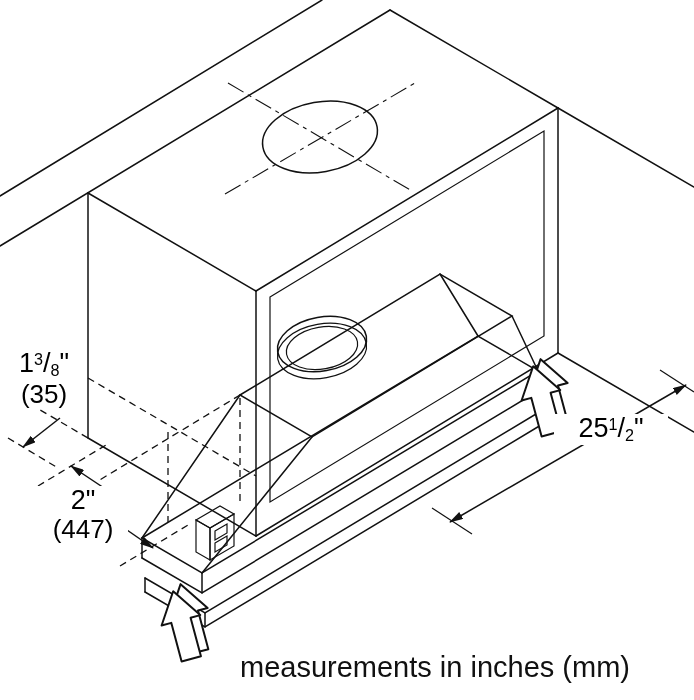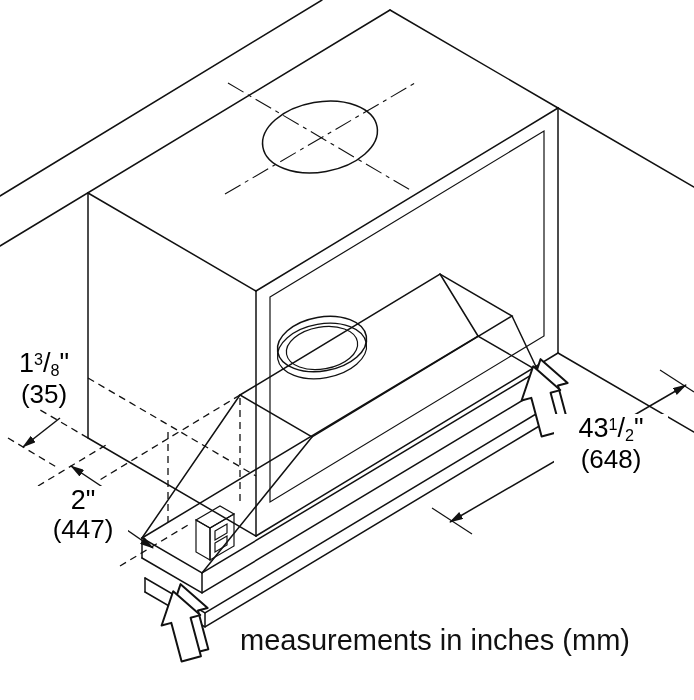--- a/index.html
+++ b/index.html
@@ -4,21 +4,21 @@
 <style>
   html,body{margin:0;padding:0;background:#ffffff;}
   .stage{position:relative;width:694px;height:700px;background:#ffffff;overflow:hidden;
          font-family:"Liberation Sans",sans-serif;color:#000;}
   .stage svg{position:absolute;left:0;top:0;}
   .dim-label{position:absolute;text-align:center;background:#ffffff;padding:0 2px;line-height:1.08;}
   .dim-main{font-size:27px;white-space:nowrap;}
   .dim-metric{font-size:26px;white-space:nowrap;}
   .dim-main sup{font-size:0.60em;vertical-align:0.45em;}
   .dim-main sub{font-size:0.60em;vertical-align:-0.25em;}
-  .caption{position:absolute;left:240px;top:624px;font-size:29px;white-space:nowrap;color:#111;}
+  .caption{position:absolute;left:240px;top:651px;font-size:29px;white-space:nowrap;color:#111;}
   
   .ln{stroke:#111;stroke-width:1.5;fill:none;stroke-linecap:round;}
   .thin{stroke:#111;stroke-width:1.2;fill:none;}
   .hid{stroke:#111;stroke-width:1.3;fill:none;stroke-dasharray:7 5;}
   .cl{stroke:#111;stroke-width:1.1;fill:none;stroke-dasharray:18 5 4 5;}
   .arrowbody{fill:#ffffff;stroke:#111;stroke-width:2;stroke-linejoin:round;}
   .dimline{stroke:#111;stroke-width:1.5;fill:none;}
 </style>
 </head>
 <body>
@@ -130,19 +130,18 @@
     <div class="dim-main"><span>1</span><sup>3</sup><span>/</span><sub>8</sub><span>"</span></div>
     <div class="dim-metric">(35)</div>
   </div>
 
   <div class="dim-label" style="left:38px;top:486px;width:86px;">
     <div class="dim-main"><span>2</span><span>"</span></div>
     <div class="dim-metric">(447)</div>
   </div>
 
   <div class="dim-label" style="left:554px;top:414px;width:110px;">
-    <div class="dim-main"><span>43</span><sup>1</sup><span>/</span><sub>2</sub><span>"</span></div>
-    <div class="dim-metric">(648)</div>
+    <div class="dim-main"><span>25</span><sup>1</sup><span>/</span><sub>2</sub><span>"</span></div>
   </div>
 
   <div class="caption">measurements in inches (mm)</div>
 
 </div>
 
 </body></html>

